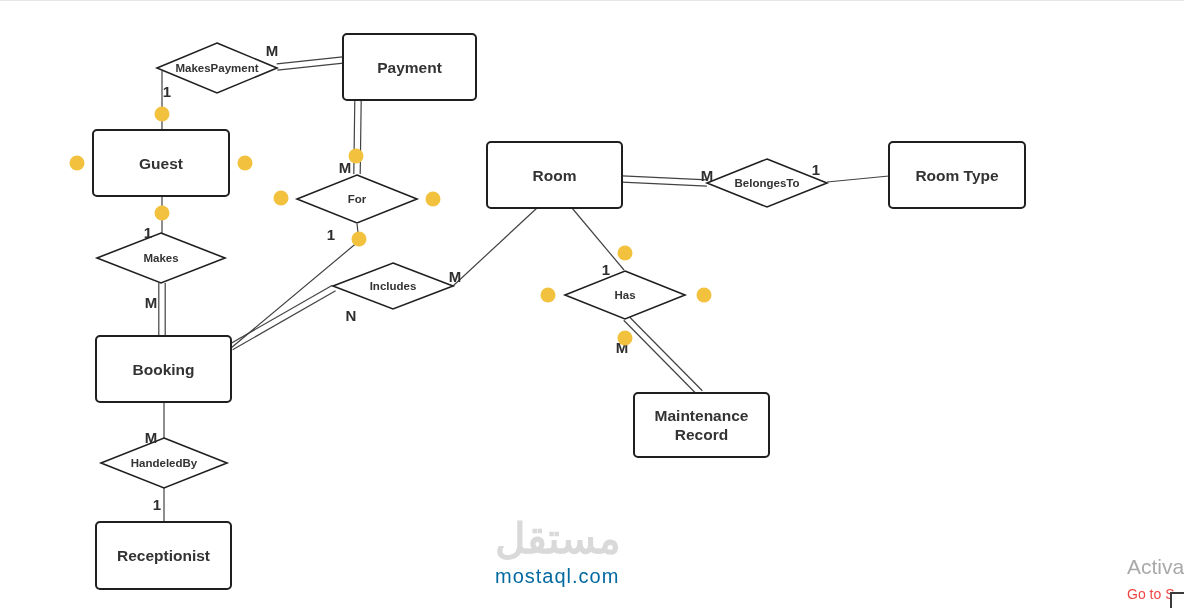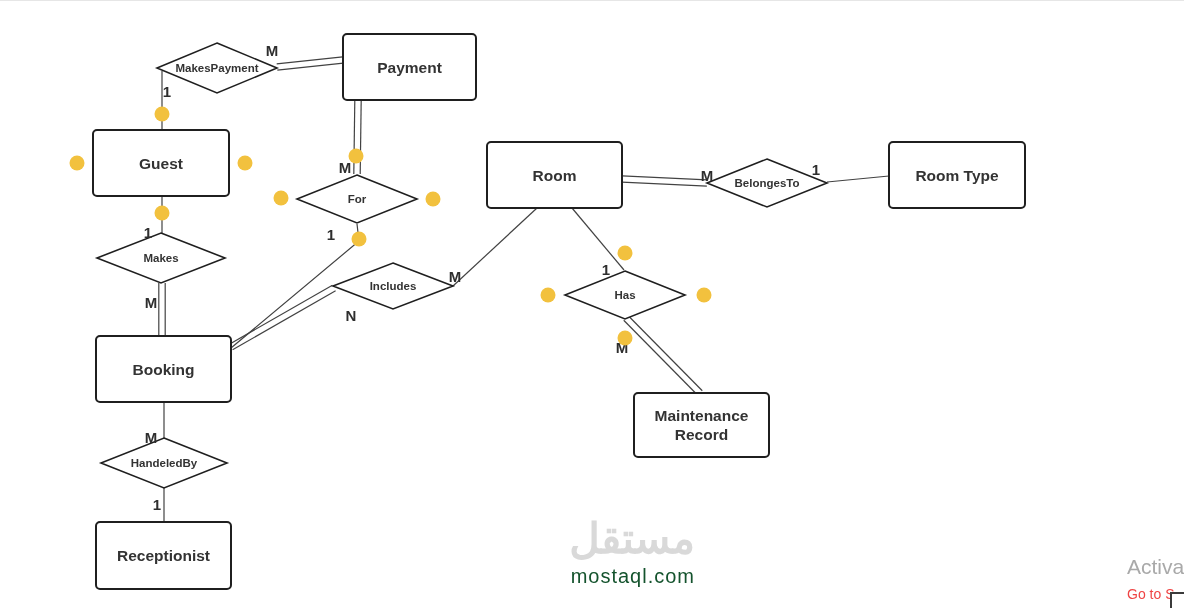--- a/index.html
+++ b/index.html
@@ -8,23 +8,23 @@
   svg#erd{position:absolute;left:0;top:0;}
 
   .entity-box{fill:#ffffff;stroke:#1f1f1f;stroke-width:2;}
   .diamond{fill:#ffffff;stroke:#1f1f1f;stroke-width:1.6;}
   .edge{stroke:#424242;stroke-width:1.2;fill:none;}
   .entity-label{font-family:"Liberation Sans",sans-serif;font-size:15.5px;font-weight:bold;fill:#333333;text-anchor:middle;dominant-baseline:central;}
   .diamond-label{font-family:"Liberation Sans",sans-serif;font-size:11.5px;font-weight:bold;fill:#333333;text-anchor:middle;dominant-baseline:central;}
   .card{font-family:"Liberation Sans",sans-serif;font-size:15px;font-weight:bold;fill:#2e2e2e;text-anchor:middle;dominant-baseline:central;}
   .dot{fill:#f2c13e;stroke:none;}
 
-  .watermark{position:absolute;left:495px;top:514px;width:200px;text-align:right;color:#d9d9d9;pointer-events:none;}
+  .watermark{position:absolute;left:495px;top:514px;width:200px;text-align:left;color:#d9d9d9;pointer-events:none;}
   .wm-brand{font-size:42px;font-weight:bold;line-height:48px;}
-  .wm-domain{font-size:20px;letter-spacing:1px;color:#14532d;margin-top:2px;}
+  .wm-domain{font-size:20px;letter-spacing:1px;color:#0369a1;margin-top:2px;}
 
   .activate{position:absolute;left:1127px;top:527px;white-space:nowrap;color:#a9a9a9;margin-top:27px;}
   .act-1{font-size:21px;font-weight:normal;}
   .act-2{font-size:14px;margin-top:7px;color:#ef4444;}
 
   .corner-box{position:absolute;left:1170px;top:591px;width:28px;height:28px;background:#ffffff;border:2px solid #3a3a3a;box-sizing:border-box;}
 </style>
 </head>
 <body>
 

